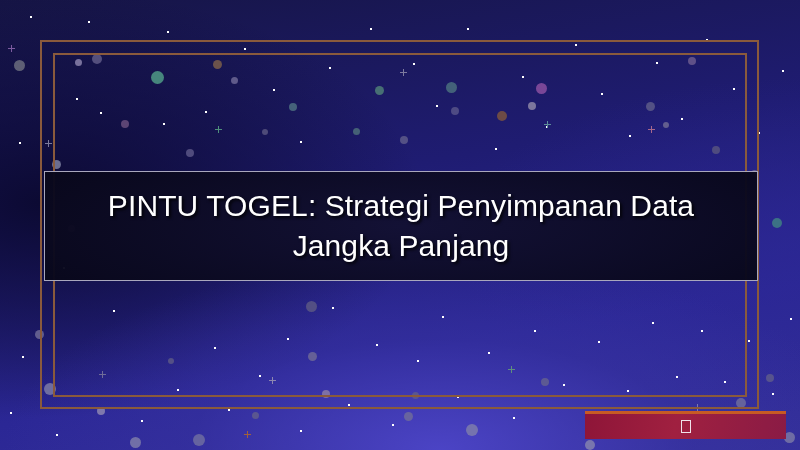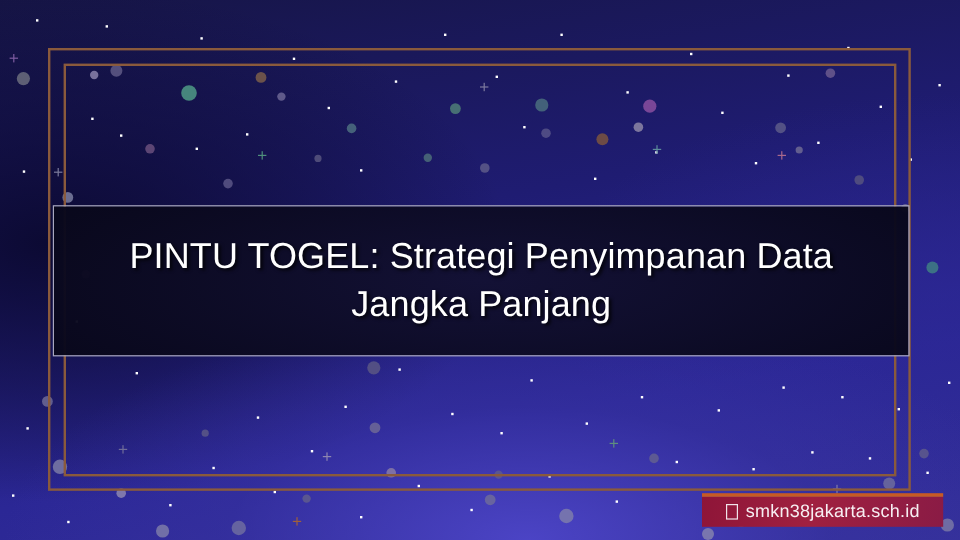--- a/index.html
+++ b/index.html
@@ -74,21 +74,21 @@
     width: 694px;
     height: 344px;
     border: 2px solid #8a5a3c;
     box-sizing: border-box;
   }
   #title-band {
     position: absolute;
     left: 44px;
     top: 171px;
     width: 714px;
-    height: 126px;
+    height: 110px;
     box-sizing: border-box;
     border: 1px solid #a9a7bd;
     background:
       radial-gradient(ellipse 80% 120% at 50% 50%, rgba(18,16,48,0.93) 0%, rgba(9,8,28,0.97) 70%, rgba(6,5,22,0.98) 100%);
     display: flex;
     align-items: center;
     justify-content: center;
     padding: 0 14px;
   }
   #title-text {
@@ -256,16 +256,15 @@
 
   <div id="frame-outer"></div>
   <div id="frame-inner"></div>
 
   <div id="title-band">
     <div id="title-text">PINTU TOGEL: Strategi Penyimpanan Data Jangka Panjang</div>
   </div>
 
   <div id="url-badge">
     <span id="badge-icon"></span>
-    <span id="badge-text">smkn38jakarta.sch.id</span>
   </div>
 
 </div>
 
 </body></html>

